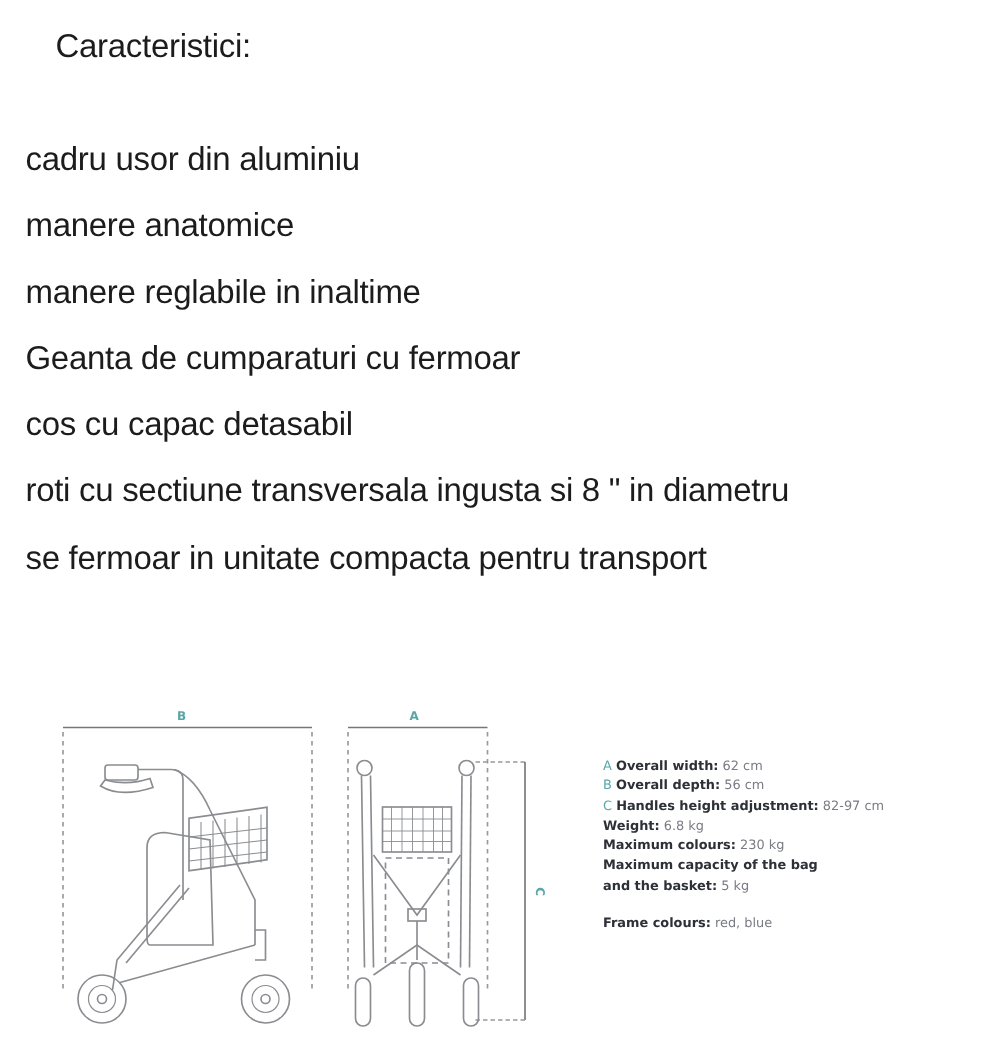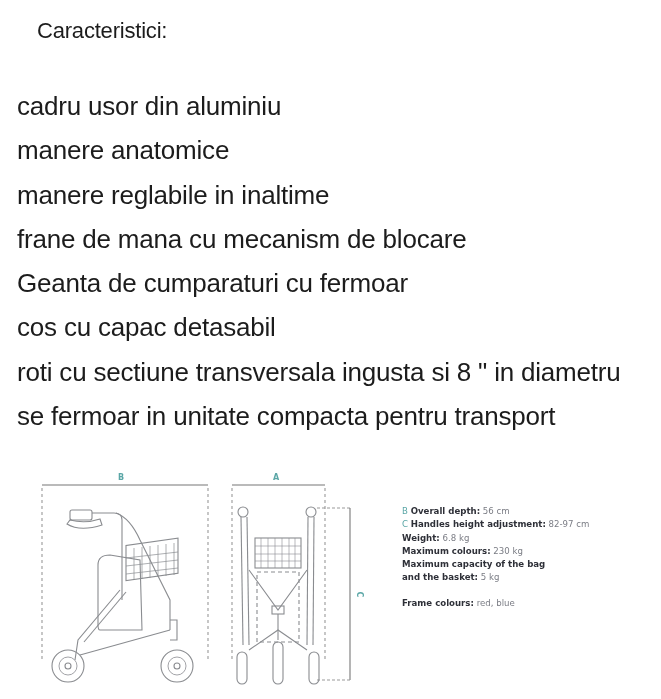--- a/index.html
+++ b/index.html
@@ -1,39 +1,38 @@
 <!DOCTYPE html>
 <html><head>
 <meta charset="utf-8">
 <style>
   html, body { margin:0; padding:0; background:#ffffff; }
   body { width:661px; height:699px; position:relative; overflow:hidden; font-family:"Liberation Sans", sans-serif; color:#1c1c1c; }
   .title { position:absolute; left:17px; top:18px; font-size:22px; letter-spacing:-0.2px;margin-left:20px; }
   .features { position:absolute; left:17px; top:92px; margin:0; padding:0; list-style:none; }
-  .features li { font-size:26px; height:44.3px; line-height:28px; letter-spacing:-0.2px; white-space:nowrap; }
+  .features li { font-size:22px; height:44.3px; line-height:28px; letter-spacing:-0.2px; white-space:nowrap; }
   .diagram { position:absolute; left:0; top:460px; width:661px; height:239px; }
   .specs { position:absolute; left:402px; top:505px; font-family:"DejaVu Sans", sans-serif; font-size:8.6px; line-height:13.3px; color:#3c3e46; }
   .specs .row { white-space:nowrap; }
   .specs b { font-weight:bold; color:#2e3038; }
   .specs .val { color:#7a7c84; }
   .specs .letter { color:#5aa6a6; font-weight:normal; }
   .specs .gap { height:12px; }
   .specs .tol { color:#7a7c84; margin-top:2px; }
   .dimlabel { position:absolute; font-family:"DejaVu Sans", sans-serif; font-size:8px; font-weight:bold; color:#5aa6a6; }
 </style>
 </head>
 <body>
 
 <div class="title">Caracteristici:</div>
 
 <ul class="features">
   <li>cadru usor din aluminiu</li>
   <li>manere anatomice</li>
   <li>manere reglabile in inaltime</li>
-  <li>frane de mana cu mecanism de blocare</li>
   <li>Geanta de cumparaturi cu fermoar</li>
   <li>cos cu capac detasabil</li>
   <li>roti cu sectiune transversala ingusta si 8 " in diametru</li>
   <li>se fermoar in unitate compacta pentru transport</li>
 </ul>
 
 <div class="diagram">
 
   <svg style="position:absolute;left:30px;top:20px" width="180" height="215" viewBox="0 0 180 215" fill="none" stroke="#8a8c90" stroke-width="1.1">
     <line x1="12" y1="5" x2="178" y2="5" stroke="#777"></line>
@@ -111,20 +110,25 @@
     <rect x="12" y="172" width="10" height="32" rx="5"></rect>
     <rect x="48" y="162" width="10" height="42" rx="5"></rect>
     <rect x="84" y="172" width="10" height="32" rx="5"></rect>
   </svg>
   <div class="dimlabel" style="left:273px;top:13px;">A</div>
   <div class="dimlabel" style="left:357px;top:130px;transform:rotate(90deg);">C</div>
 </div>
 
 <div class="specs">
   <div class="row">
+    <span class="letter">A</span>
+    <b>Overall width:</b>
+    <span class="val">62 cm</span>
+  </div>
+  <div class="row">
     <span class="letter">B</span>
     <b>Overall depth:</b>
     <span class="val">56 cm</span>
   </div>
   <div class="row">
     <span class="letter">C</span>
     <b>Handles height adjustment:</b>
     <span class="val">82-97 cm</span>
   </div>
   <div class="row">

